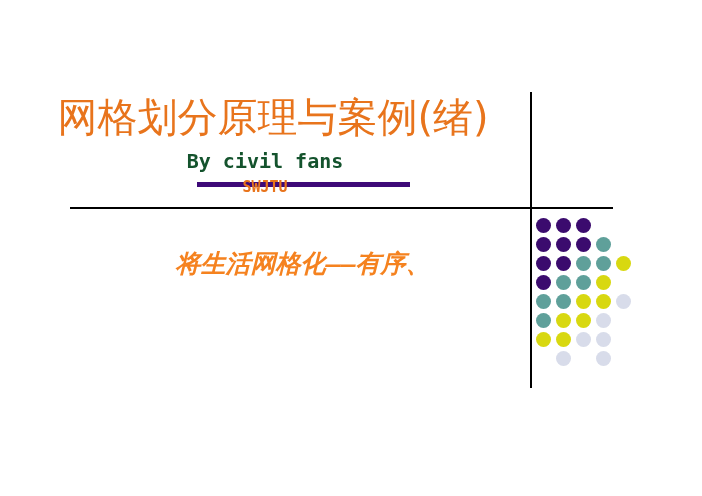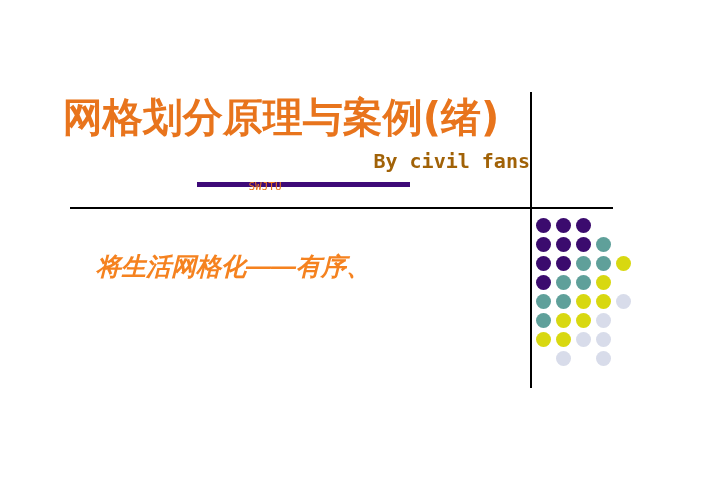--- a/index.html
+++ b/index.html
@@ -33,44 +33,44 @@
     left: 530px;
     top: 92px;
     width: 2px;
     height: 296px;
     background: #000000;
   }
 
   
   .title {
     position: absolute;
-    left: 16px;
+    left: 8px;
     top: 93px;
     width: 530px;
     text-align: center;
     font-family: "DejaVu Sans", sans-serif;
     font-size: 40px;
     line-height: 48px;
-    font-weight: 700;
+    font-weight: 400;
     color: #E8741C;
     white-space: nowrap;
     letter-spacing: 0px;
   }
 
   .byline {
     position: absolute;
     left: 0px;
     top: 149px;
     width: 530px;
-    text-align: right;
+    text-align: center;
     font-family: "DejaVu Sans Mono", "Liberation Mono", monospace;
     font-size: 20px;
     line-height: 24px;
     font-weight: 700;
-    color: #a16207;
+    color: #14532d;
     white-space: nowrap;
   }
 
   
   .bar-wrap {
     position: absolute;
     left: 0px;
     top: 176px;
     width: 530px;
     height: 24px;
@@ -83,34 +83,35 @@
     height: 5px;
     background: #3E0A78;
   }
   .bar-label {
     position: absolute;
     left: 0px;
     top: 0px;
     width: 530px;
     text-align: center;
     font-family: "DejaVu Sans Mono", "Liberation Mono", monospace;
-    font-size: 11px;
+    font-size: 15px;
     line-height: 22px;
-    font-weight: 400;
+    font-weight: 700;
     color: #E8741C;
     white-space: nowrap;
   }
 
   
   .body-text {
     position: absolute;
     left: 60px;
     top: 248px;
     width: 450px;
-    font-family: Liberation Sans, sans-serif;
+    text-align: center;
+    font-family: Liberation Mono, monospace;
     font-size: 25px;
     line-height: 36px;
     font-weight: 700;
     font-style: italic;
     color: #F5821F;
     white-space: nowrap;
   }
   .body-text .line1 { display: block; padding-left: 36px; }
   .body-text .line2 { display: block; }
 

